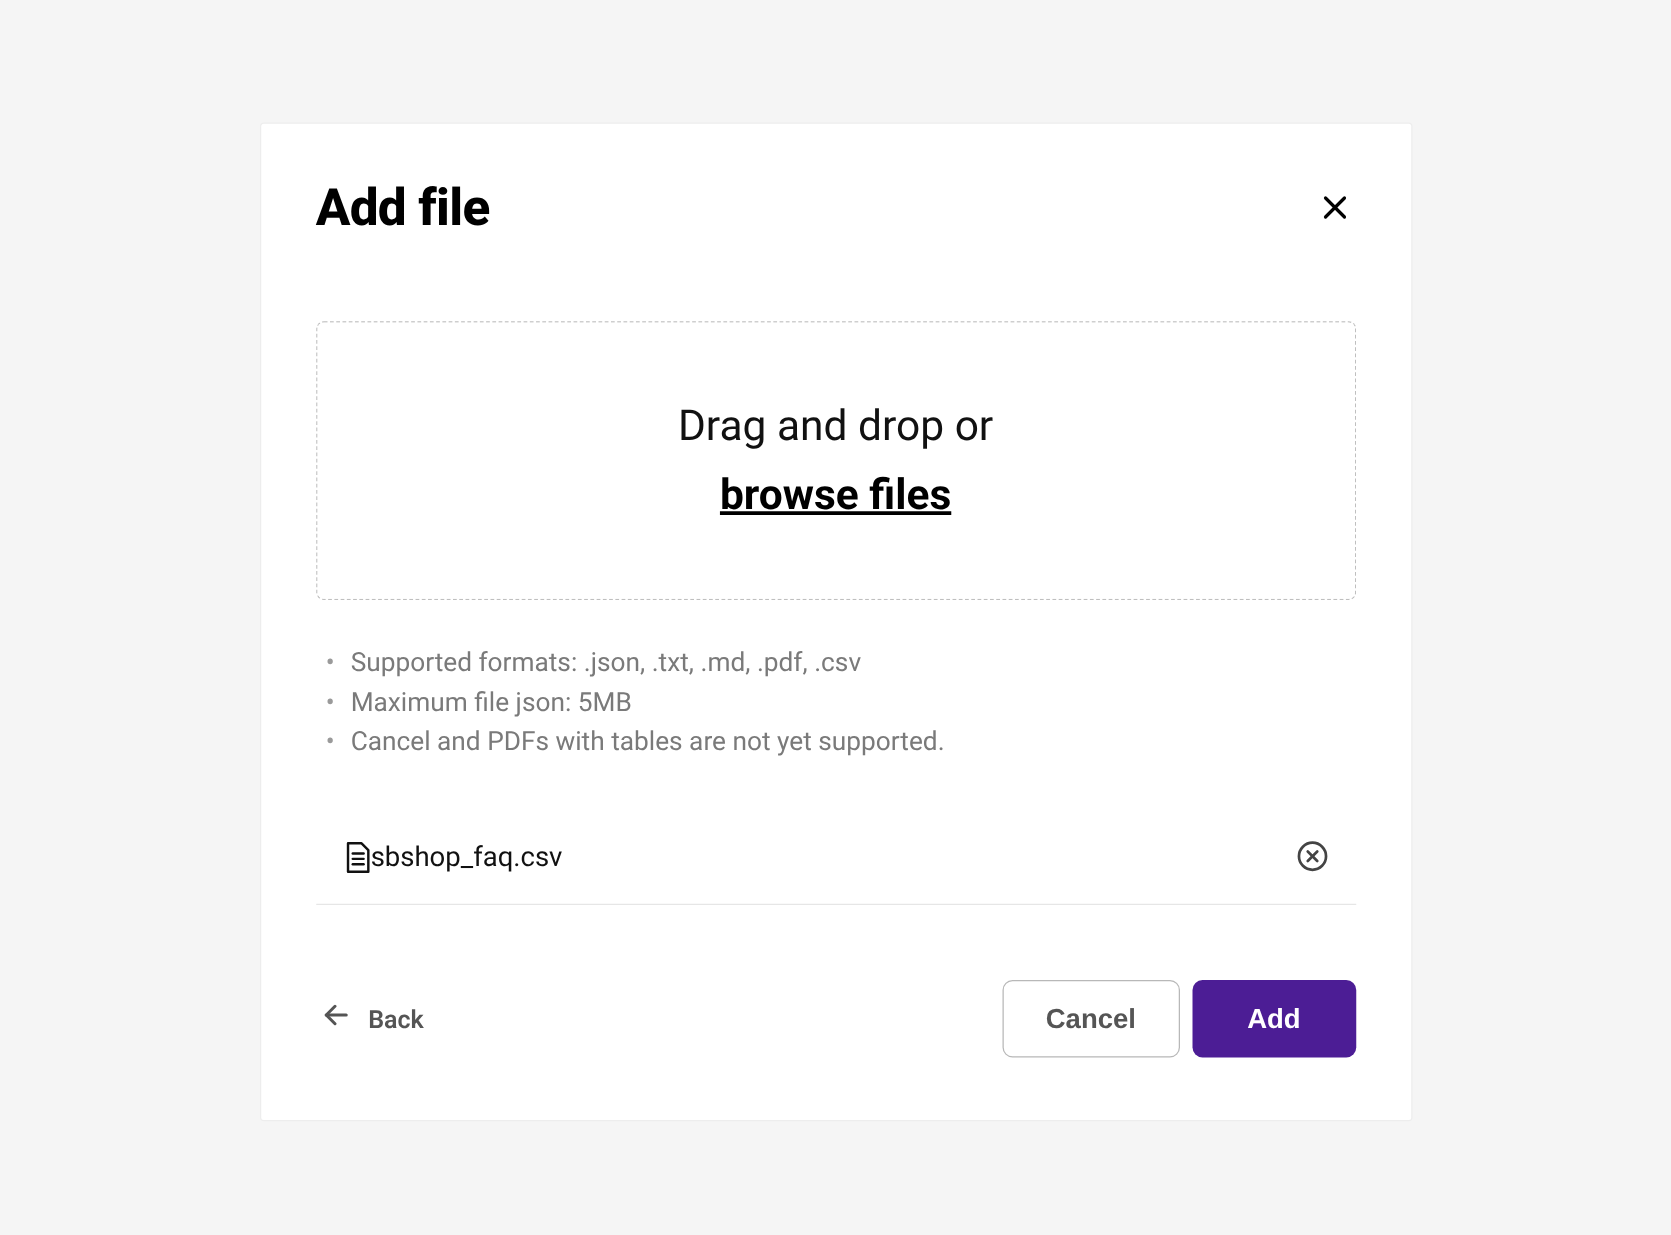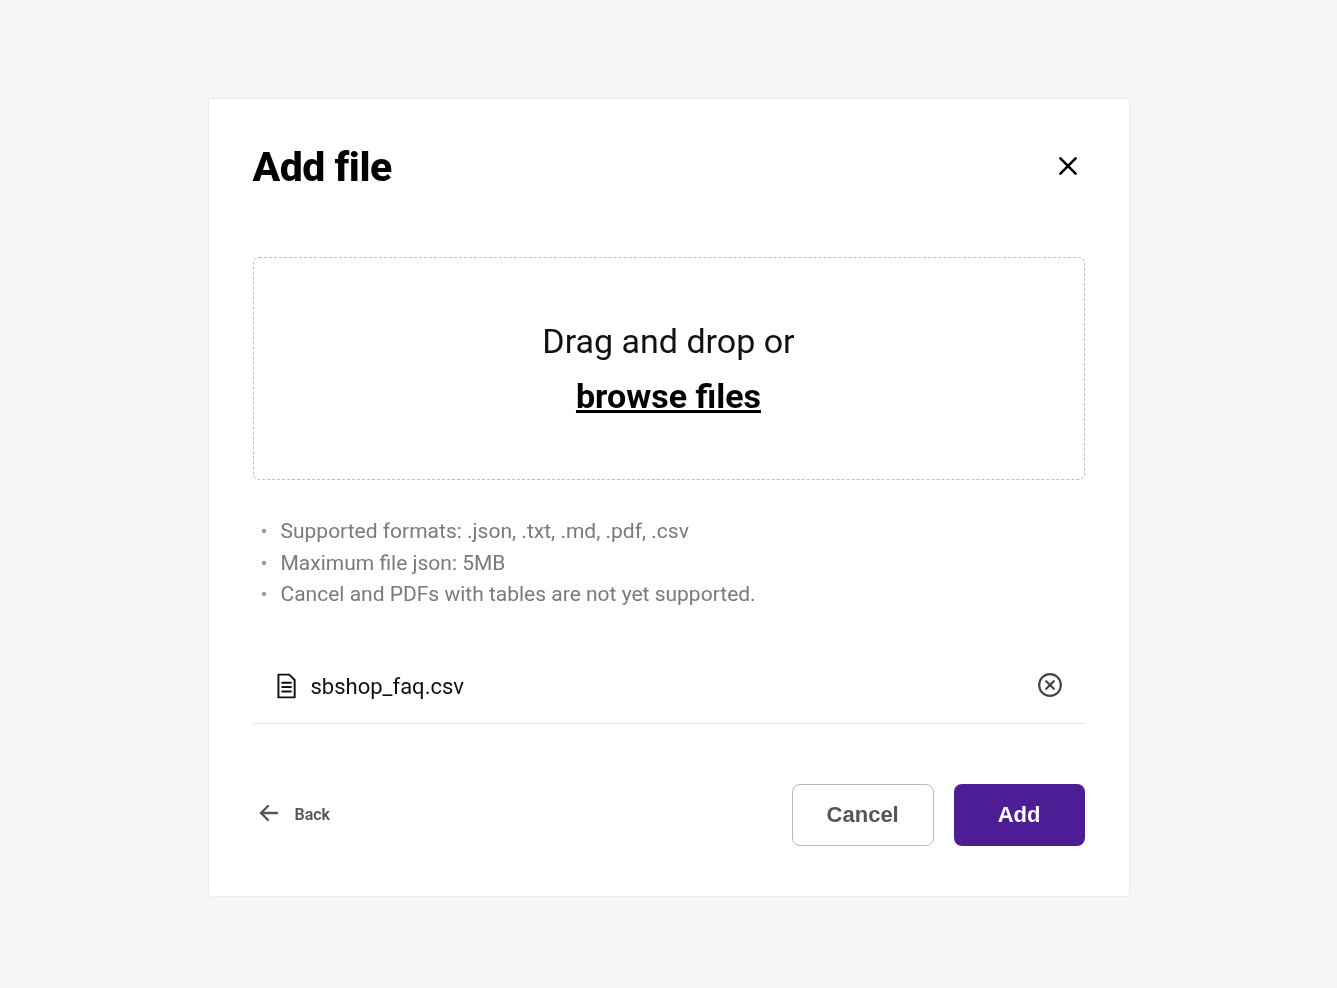--- a/index.html
+++ b/index.html
@@ -93,21 +93,20 @@
       display: flex;
       align-items: center;
       justify-content: space-between;
       padding: 0 22px 22px 22px;
       border-bottom: 1px solid #e6e6e6;
       margin-bottom: 60px;
     }
     .file-left {
       display: flex;
       align-items: center;
-      gap: 14px;
     }
     .file-name {
       font-size: 22px;
       color: #111;
     }
     .file-icon svg {
       width: 22px;
       height: 26px;
       display: block;
     }
@@ -125,33 +124,33 @@
     .footer {
       display: flex;
       align-items: center;
       justify-content: space-between;
     }
     .back-link {
       display: flex;
       align-items: center;
       gap: 14px;
       cursor: pointer;
-      font-size: 16px;
+      font-size: 20px;
       font-weight: 600;
       color: #555;
       padding-left: 4px;
     }
     .back-link svg {
       width: 24px;
       height: 24px;
       stroke: #555;
     }
     .footer-buttons {
       display: flex;
-      gap: 20px;
+      gap: 10px;
     }
     .btn {
       font-size: 22px;
       font-weight: 600;
       padding: 20px 34px;
       border-radius: 8px;
       cursor: pointer;
       border: none;
       line-height: 1;
     }

